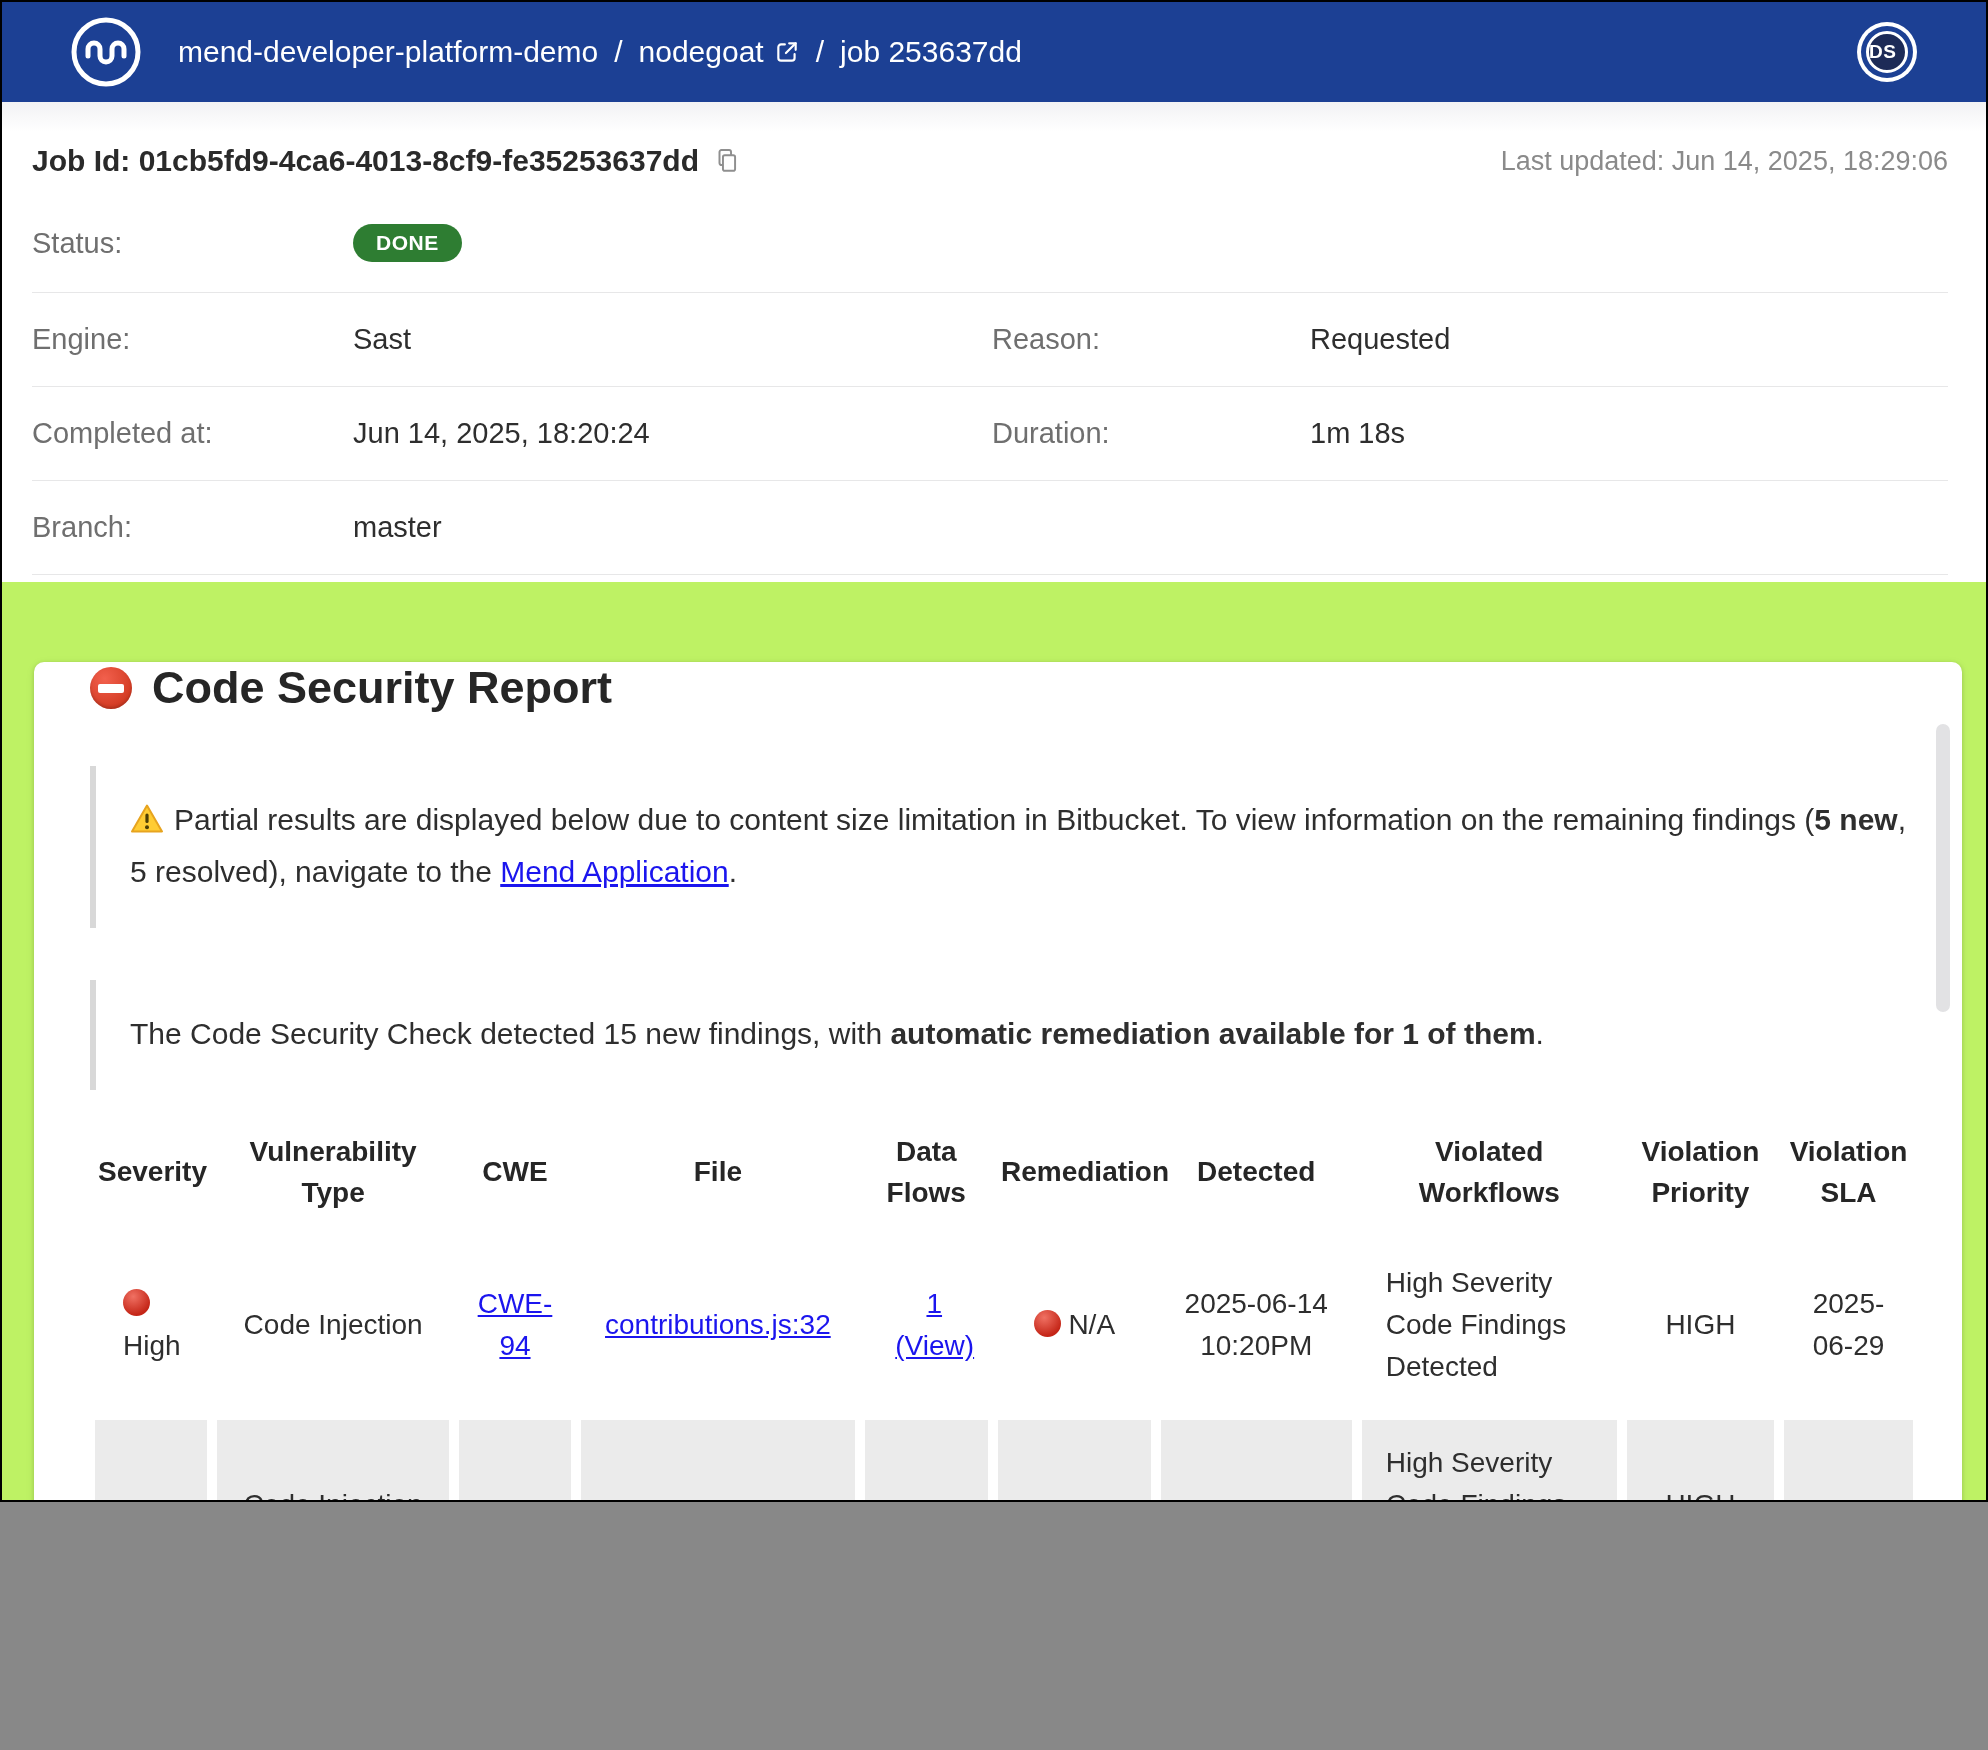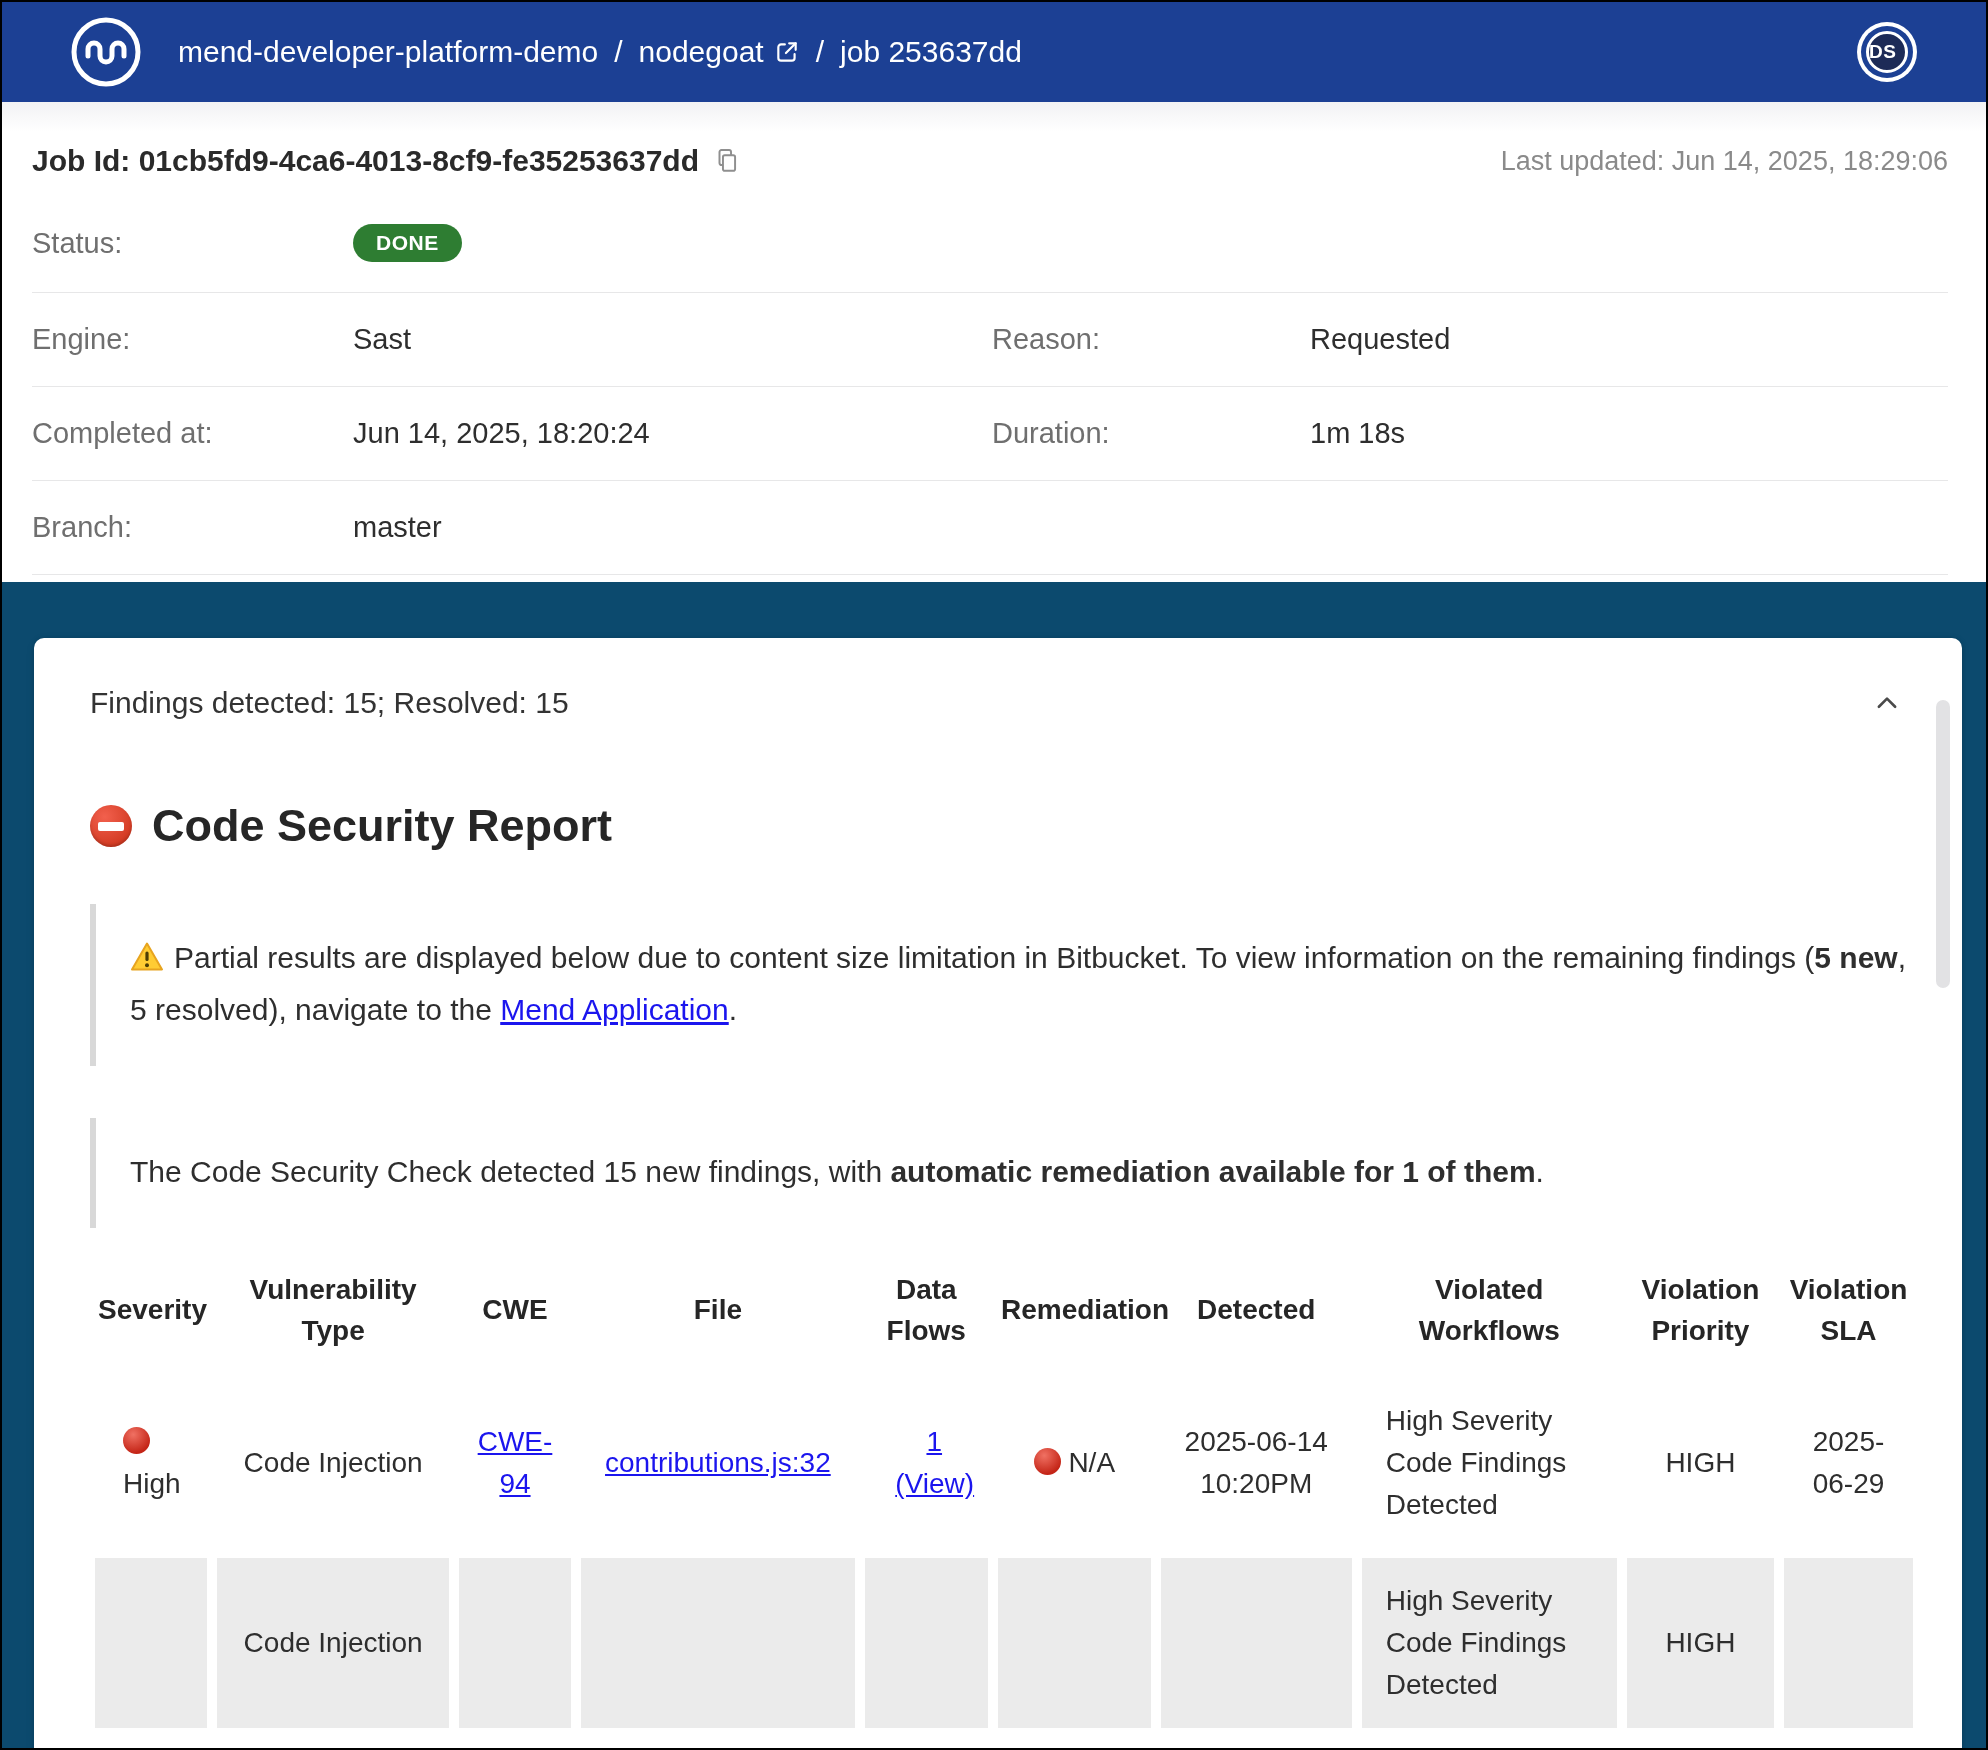--- a/index.html
+++ b/index.html
@@ -1,20 +1,20 @@
 <!DOCTYPE html>
 <html><head>
 <meta charset="utf-8">
 <style>
   * { box-sizing: border-box; margin: 0; padding: 0; }
   body { font-family: "Liberation Sans", "DejaVu Sans", sans-serif; background:#888; }
   .frame {
-    position: relative; width: 1988px; height: 1750px;
+    position: relative; width: 1988px; height: 1502px;
     border: 2px solid #000; overflow: hidden;
-    background: #0c4a6e; color: #2e2e2e;
+    background: #bef264; color: #2e2e2e;
   }
 
   
   .navbar {
     height: 100px; background: #1c4094; display: flex; align-items: center;
     padding: 0 64px 0 66px;
   }
   .logo { display: flex; align-items: center; margin-right: 34px; cursor: pointer; }
   .breadcrumb { display: flex; align-items: center; gap: 16px; color: #fff; font-size: 30px; }
   .breadcrumb a { color: #fff; text-decoration: none; }
@@ -160,28 +160,20 @@
 
     <div class="field-row">
       <span class="f-label">Branch:</span>
       <span class="f-value">master</span>
       <span></span>
         <span></span>
     </div>
   </section>
 
   <section class="card">
-    <div class="card-header">
-      <span>Findings detected: 15; Resolved: 15</span>
-      <span class="chevron">
-        <svg width="30" height="30" viewBox="0 0 24 24" fill="none" stroke="#4a4a4a" stroke-width="2.1" stroke-linecap="round" stroke-linejoin="round">
-          <polyline points="5.5 15 12 8.5 18.5 15"></polyline>
-        </svg>
-      </span>
-    </div>
 
     <div class="card-body">
       <h1 class="report-title">
         <span class="no-entry"></span>
         <span>Code Security Report</span>
       </h1>
 
       <blockquote>
         <span class="warn-icon">
           <svg width="34" height="31" viewBox="0 0 34 31">

